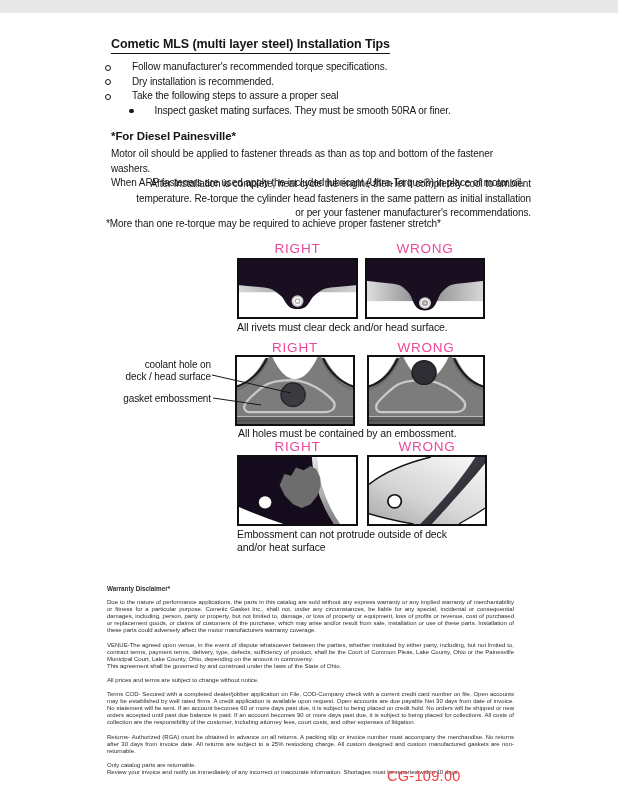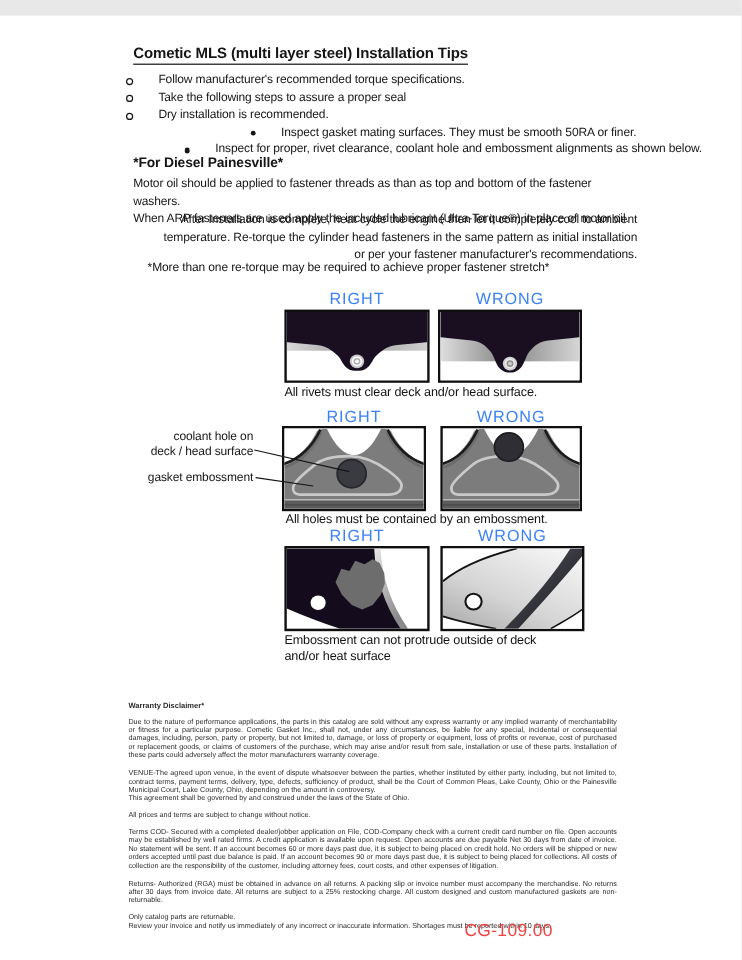--- a/index.html
+++ b/index.html
@@ -8,26 +8,26 @@
     font-family:Liberation Sans, sans-serif;color:#151515;overflow:hidden;
   }
   .abs{position:absolute;}
   .pre{white-space:pre-line;}
   .title{
     left:111px;top:24px;font-size:12.5px;font-weight:bold;letter-spacing:-0.1px;
     border-bottom:1.6px solid #151515;padding-bottom:2px;
   }
   .bullets{left:105px;top:47px;width:505px;font-size:10px;line-height:14.6px;letter-spacing:-0.1px;}
   .bullet{display:flex;align-items:flex-start;gap:16px;}
-  .bullet.sub{margin-left:24px;justify-content:center;}
+  .bullet.sub{margin-left:24px;}
   .b-marker{flex:none;width:4px;height:4px;border:1px solid #151515;border-radius:50%;margin:4.6px 5px 0 0;}
   .bullet.sub .b-marker{background:#151515;width:4.5px;height:4.5px;border:none;margin-top:5px;}
   .diesel-h{left:111px;top:117px;font-size:11.5px;font-weight:bold;letter-spacing:-0.1px;}
   .body-p{font-size:10px;line-height:14.6px;letter-spacing:-0.1px;width:420px;}
-  .fig-label{font-size:13.5px;letter-spacing:0.8px;text-align:center;color:#3b82f6;}
+  .fig-label{font-size:13.5px;letter-spacing:0.8px;text-align:center;color:#ec4899;}
   .figbox{border:2px solid #0f0f0f;box-sizing:border-box;background:#fff;}
   .figbox svg{display:block;width:100%;height:100%;}
   .caption{font-size:10.5px;letter-spacing:-0.1px;line-height:12.5px;color:#131313;}
   .ann{font-size:10px;line-height:11.5px;text-align:right;width:101px;letter-spacing:-0.1px;}
   .leader{z-index:5;}
   .warranty{left:107px;top:572px;width:407px;font-size:6px;line-height:7.1px;color:#2c2c2c;}
   .warranty .w-h{font-weight:bold;font-size:6.3px;margin-bottom:7px;}
   .warranty p{margin:0 0 7px 0;text-align:justify;white-space:pre-line;}
   .code{left:387px;top:755px;font-size:14.5px;letter-spacing:0.3px;color:#ef4444;}
 </style>
@@ -38,43 +38,39 @@
 
   <div class="abs title">Cometic MLS (multi layer steel) Installation Tips</div>
 
   <div class="abs bullets">
     <div class="bullet">
         <span class="b-marker"></span>
         <span>Follow manufacturer's recommended torque specifications.</span>
       </div>
     <div class="bullet">
         <span class="b-marker"></span>
+        <span>Dry installation is recommended.</span>
+      </div>
+    <div class="bullet">
+        <span class="b-marker"></span>
         <span>Take the following steps to assure a proper seal</span>
       </div>
-    <div class="bullet">
-        <span class="b-marker"></span>
-        <span>Dry installation is recommended.</span>
-      </div>
     <div class="bullet sub">
         <span class="b-marker"></span>
         <span>Inspect gasket mating surfaces.  They must be smooth 50RA or finer.</span>
-      </div>
-    <div class="bullet sub">
-        <span class="b-marker"></span>
-        <span>Inspect for proper, rivet clearance, coolant hole and embossment alignments as shown below.</span>
       </div>
   </div>
 
   <div class="abs diesel-h">*For Diesel Painesville*</div>
   <div class="abs body-p pre" style="left:111px;top:134px;">Motor oil should be applied to fastener threads as than as top and bottom of the fastener washers.
 When ARP fasteners are used apply the included lubricant (Ultra-Torque®) in place of motor oil.</div>
   <div class="abs body-p pre" style="left:111px;top:164px;text-align:right;">After Installation is complete, heat cycle the engine then let it completely cool to ambient
 temperature. Re-torque the cylinder head fasteners in the same pattern as initial installation
 or per your fastener manufacturer's recommendations.</div>
-  <div class="abs body-p" style="left:123px;top:204px;">*More than one re-torque may be required to achieve proper fastener stretch*</div>
+  <div class="abs body-p" style="left:106px;top:204px;">*More than one re-torque may be required to achieve proper fastener stretch*</div>
 
   <div class="abs fig-label" style="left:237px;top:228px;width:121px;">RIGHT</div>
   <div class="abs fig-label" style="left:365px;top:228px;width:120px;">WRONG</div>
 
   <div class="abs figbox" style="left:237px;top:245px;width:121px;height:61px;">
     <svg viewBox="0 0 121 61" preserveAspectRatio="none">
       <defs>
         <linearGradient id="g1a" x1="0" y1="0" x2="1" y2="0">
           <stop offset="0" stop-color="#d8d8d8"></stop>
             <stop offset="0.45" stop-color="#a0a0a0"></stop>

